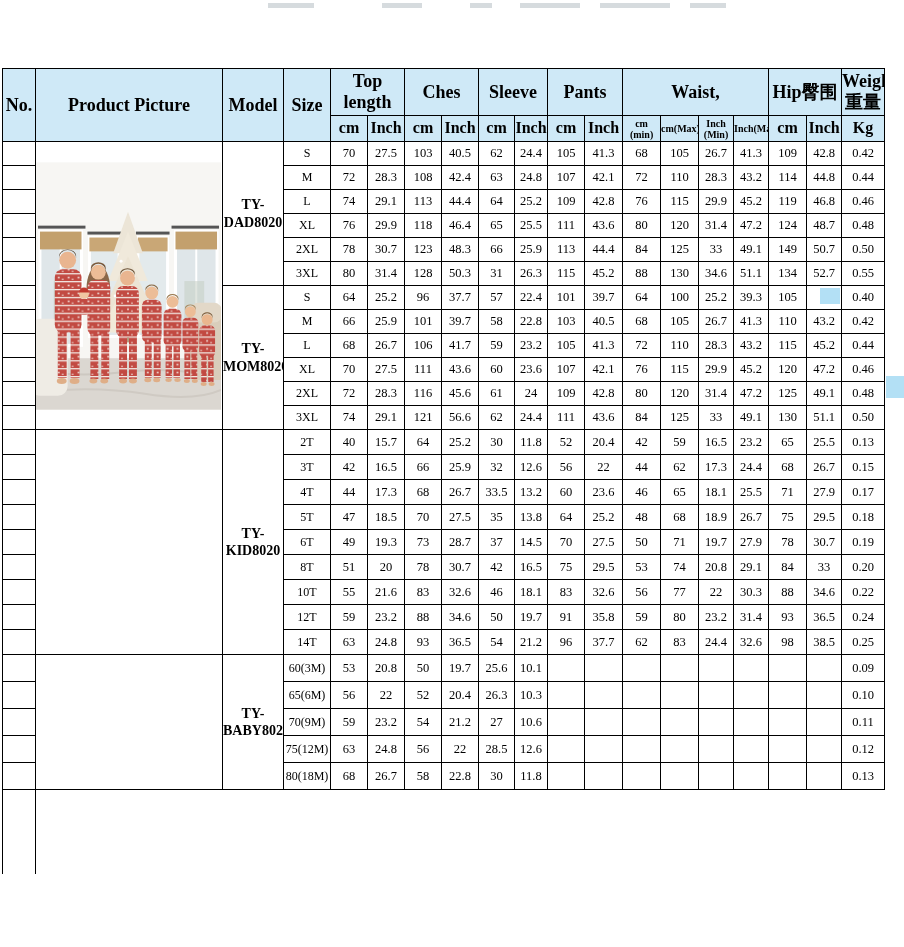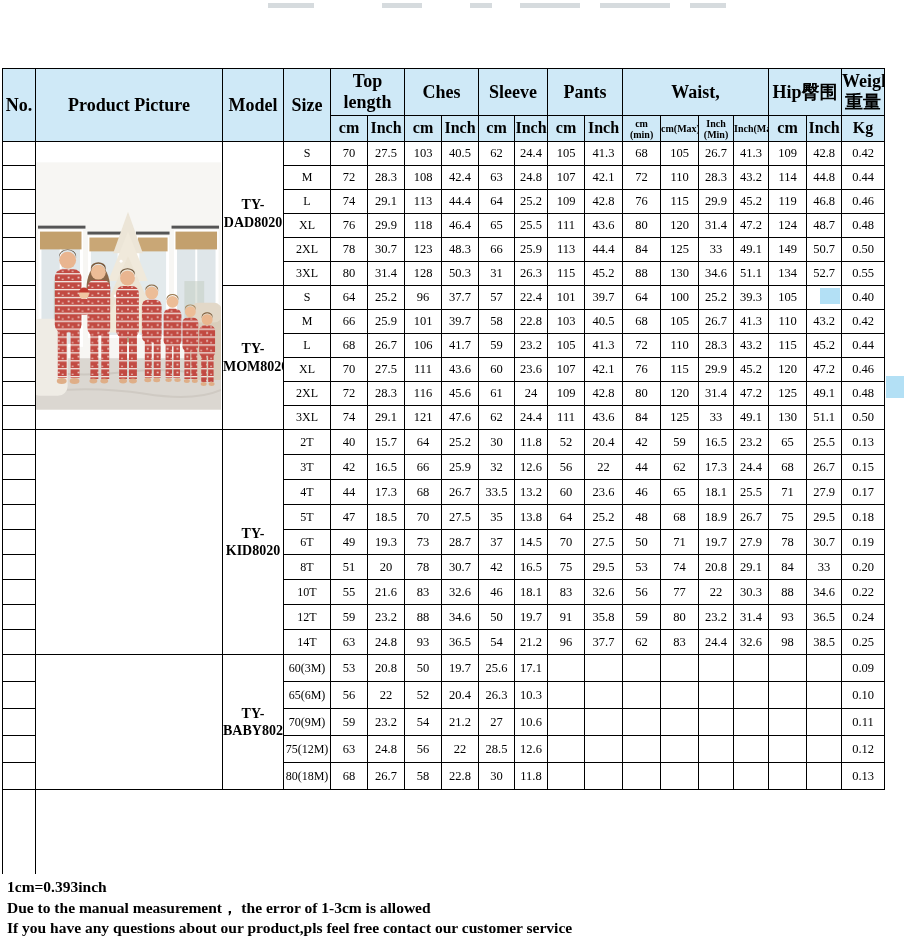--- a/index.html
+++ b/index.html
@@ -433,21 +433,21 @@
           <td class="value-cell">125</td>
           <td class="value-cell">49.1</td>
           <td class="value-cell">0.48</td>
         </tr>
         <tr class="sec1">
           <td class="no-cell"></td>
           <td class="size-cell">3XL</td>
           <td class="value-cell">74</td>
           <td class="value-cell">29.1</td>
           <td class="value-cell">121</td>
-          <td class="value-cell">47.6</td>
+          <td class="value-cell">56.6</td>
           <td class="value-cell">62</td>
           <td class="value-cell">24.4</td>
           <td class="value-cell">111</td>
           <td class="value-cell">43.6</td>
           <td class="value-cell">84</td>
           <td class="value-cell">125</td>
           <td class="value-cell">33</td>
           <td class="value-cell">49.1</td>
           <td class="value-cell">130</td>
           <td class="value-cell">51.1</td>
@@ -629,21 +629,21 @@
         <tr class="sec3">
           <td class="no-cell"></td>
           <td class="picture-cell" rowspan="5"></td>
           <td class="model-cell" rowspan="5">TY-BABY8020</td>
           <td class="size-cell">60(3M)</td>
           <td class="value-cell">53</td>
           <td class="value-cell">20.8</td>
           <td class="value-cell">50</td>
           <td class="value-cell">19.7</td>
           <td class="value-cell">25.6</td>
-          <td class="value-cell">17.1</td>
+          <td class="value-cell">10.1</td>
           <td class="value-cell"></td>
           <td class="value-cell"></td>
           <td class="value-cell"></td>
           <td class="value-cell"></td>
           <td class="value-cell"></td>
           <td class="value-cell"></td>
           <td class="value-cell"></td>
           <td class="value-cell"></td>
           <td class="value-cell">0.09</td>
         </tr>
@@ -723,19 +723,14 @@
           <td class="value-cell"></td>
           <td class="value-cell">0.13</td>
         </tr>
       </tbody>
   </table>
 
   <div class="below-table"></div>
 
   <div class="edge-highlight"></div>
 
-  <div class="footer-notes">
-    <div>1cm=0.393inch</div>
-    <div>Due to the manual measurement，  the error of 1-3cm is allowed</div>
-    <div>If you have any questions about our product,pls feel free contact our customer service</div>
-  </div>
 
 </div>
 
 </body></html>

